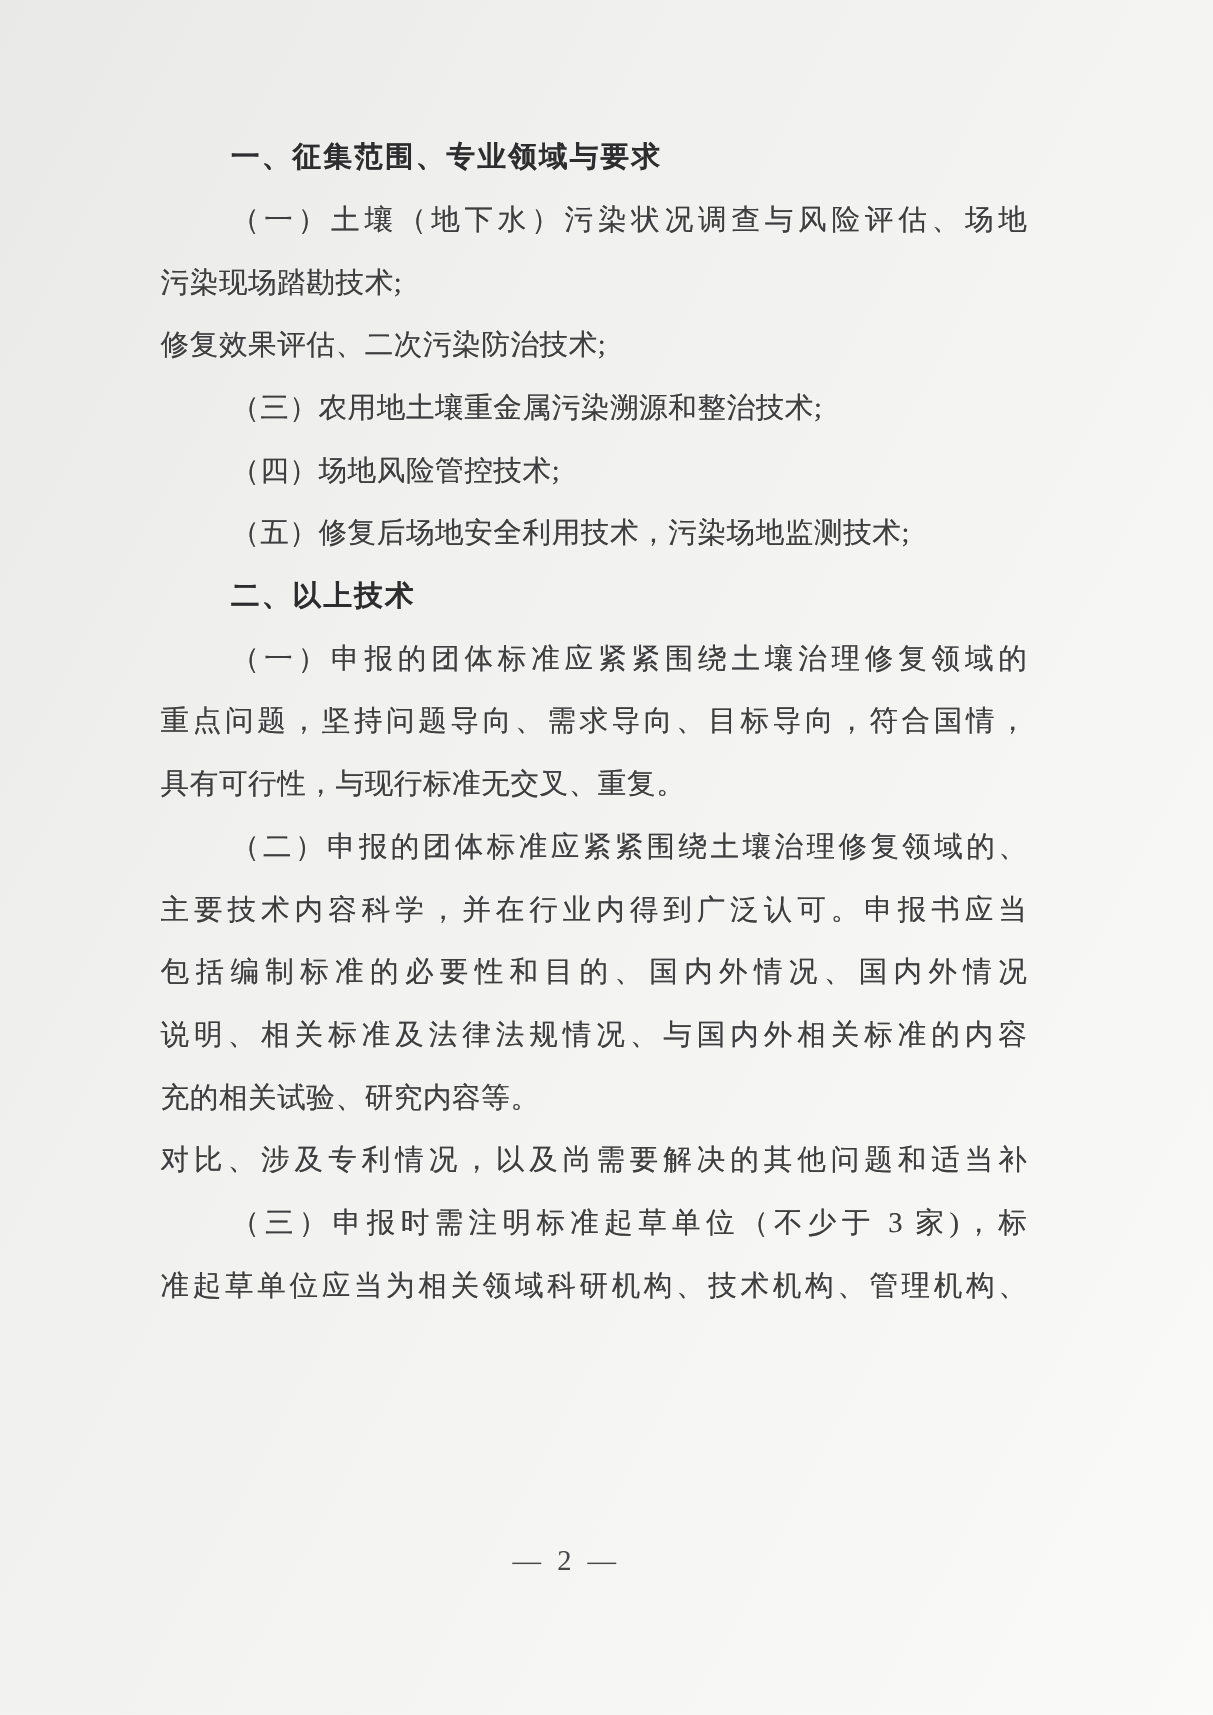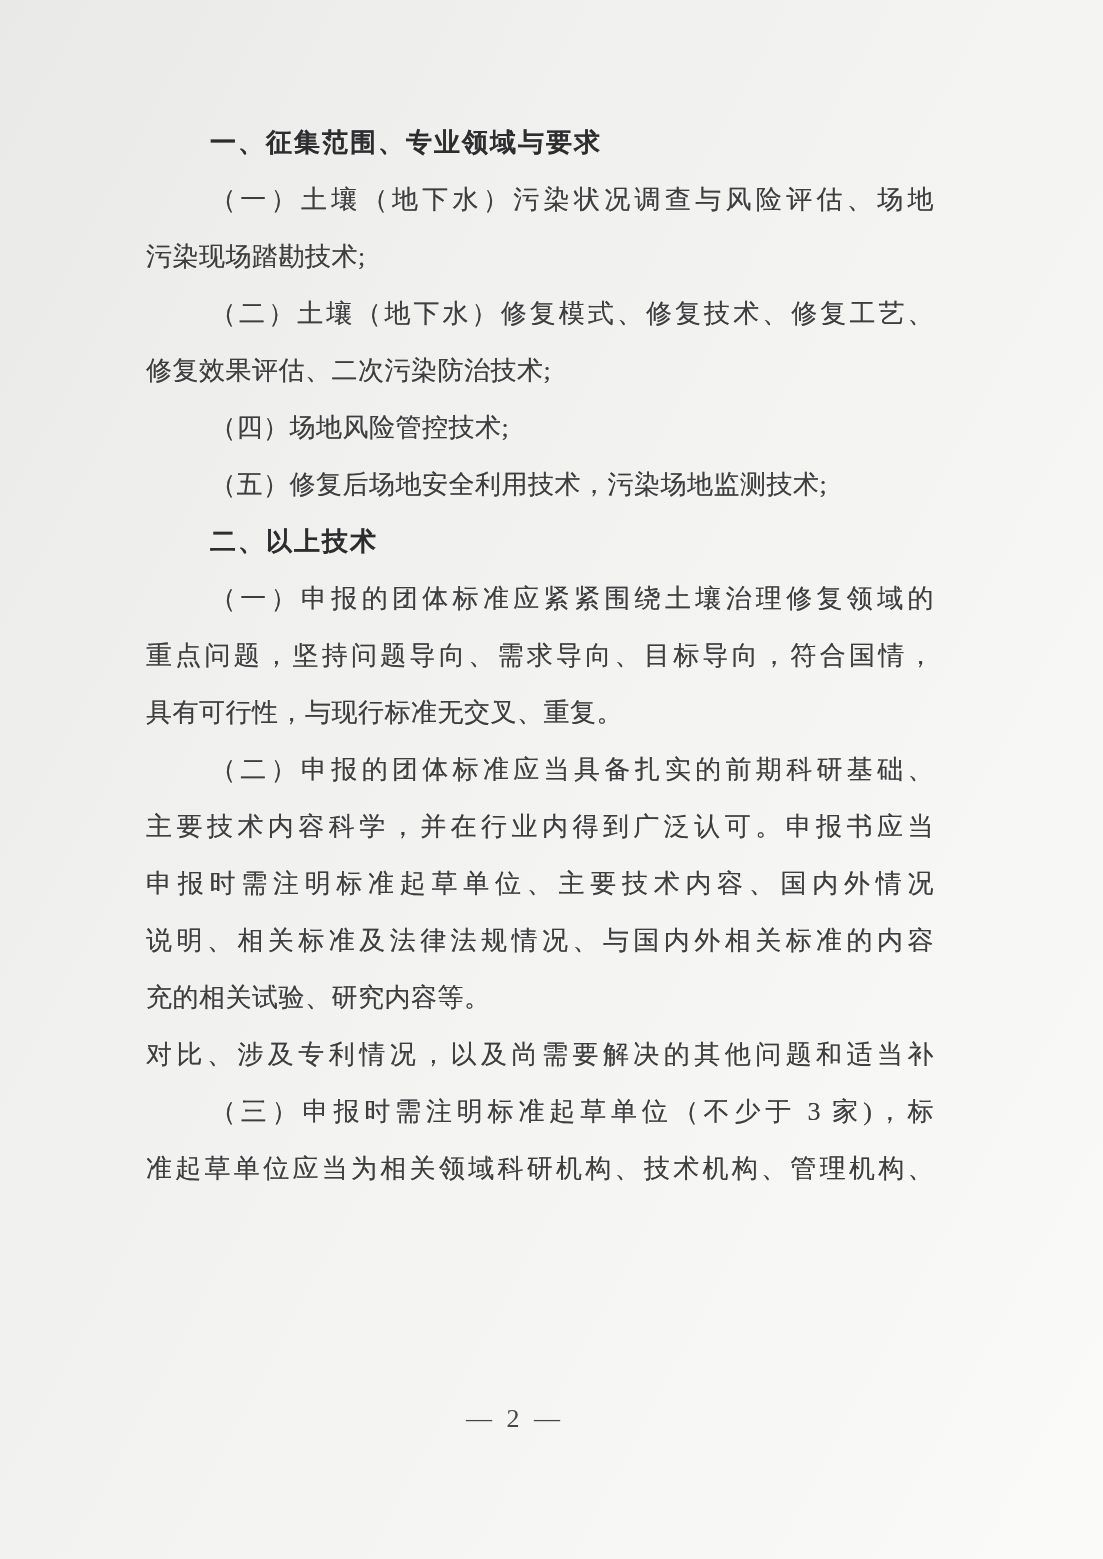--- a/index.html
+++ b/index.html
@@ -55,31 +55,31 @@
   }
 </style>
 </head>
 <body>
 
 <div class="page">
   <div class="textblock">
     <div class="ln ind h">一、征集范围、专业领域与要求</div>
     <div class="ln ind j">（一）土壤（地下水）污染状况调查与风险评估、场地</div>
     <div class="ln">污染现场踏勘技术;</div>
-    <div class="ln ind j">（二）土壤（地下水）修复模式、修复技术、修复工艺、</div>
     <div class="ln">修复效果评估、二次污染防治技术;</div>
+    <div class="ln ind">（三）农用地土壤重金属污染溯源和整治技术;</div>
     <div class="ln ind">（四）场地风险管控技术;</div>
     <div class="ln ind">（五）修复后场地安全利用技术，污染场地监测技术;</div>
     <div class="ln ind h">二、以上技术</div>
     <div class="ln ind j">（一）申报的团体标准应紧紧围绕土壤治理修复领域的</div>
     <div class="ln j">重点问题，坚持问题导向、需求导向、目标导向，符合国情，</div>
     <div class="ln">具有可行性，与现行标准无交叉、重复。</div>
-    <div class="ln ind j">（二）申报的团体标准应当具备扎实的前期科研基础、</div>
+    <div class="ln ind j">（二）申报的团体标准应紧紧围绕土壤治理修复领域的、</div>
     <div class="ln j">主要技术内容科学，并在行业内得到广泛认可。申报书应当</div>
-    <div class="ln j">申报时需注明标准起草单位、主要技术内容、国内外情况</div>
+    <div class="ln j">包括编制标准的必要性和目的、国内外情况、国内外情况</div>
     <div class="ln j">说明、相关标准及法律法规情况、与国内外相关标准的内容</div>
     <div class="ln">充的相关试验、研究内容等。</div>
     <div class="ln j">对比、涉及专利情况，以及尚需要解决的其他问题和适当补</div>
     <div class="ln ind j">（三）申报时需注明标准起草单位（不少于 3 家)，标</div>
     <div class="ln j">准起草单位应当为相关领域科研机构、技术机构、管理机构、</div>
   </div>
   <div class="pagenum">— 2 —</div>
 </div>
 
 </body></html>

